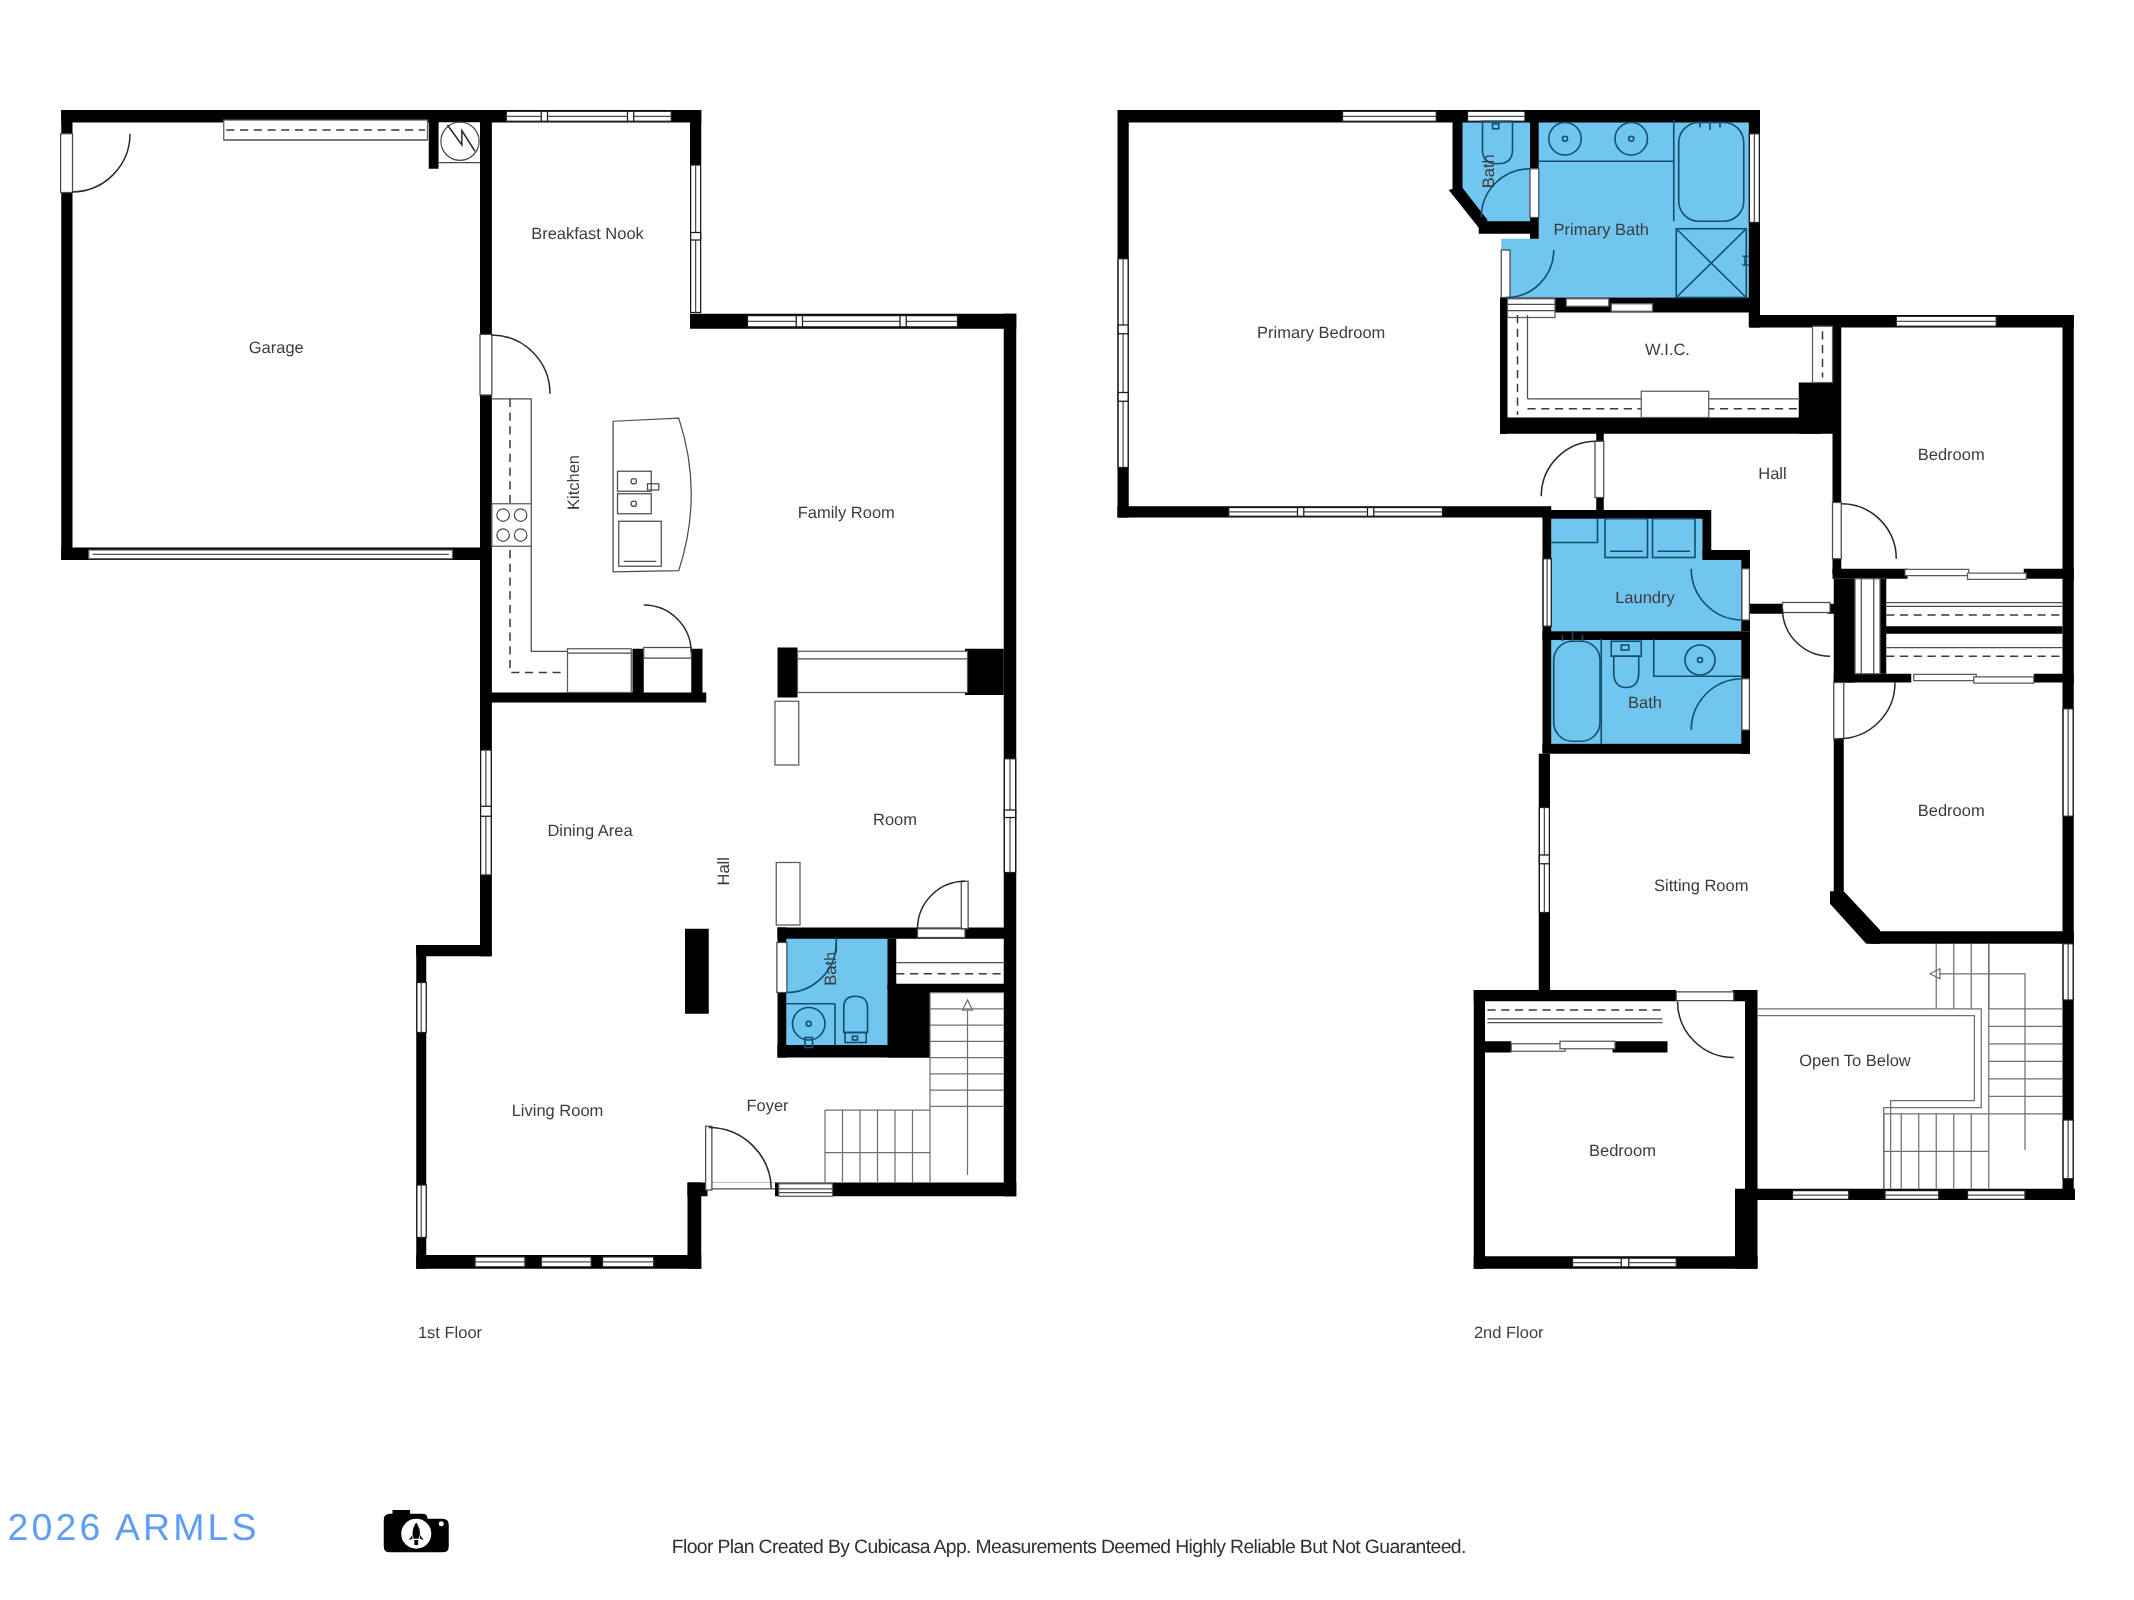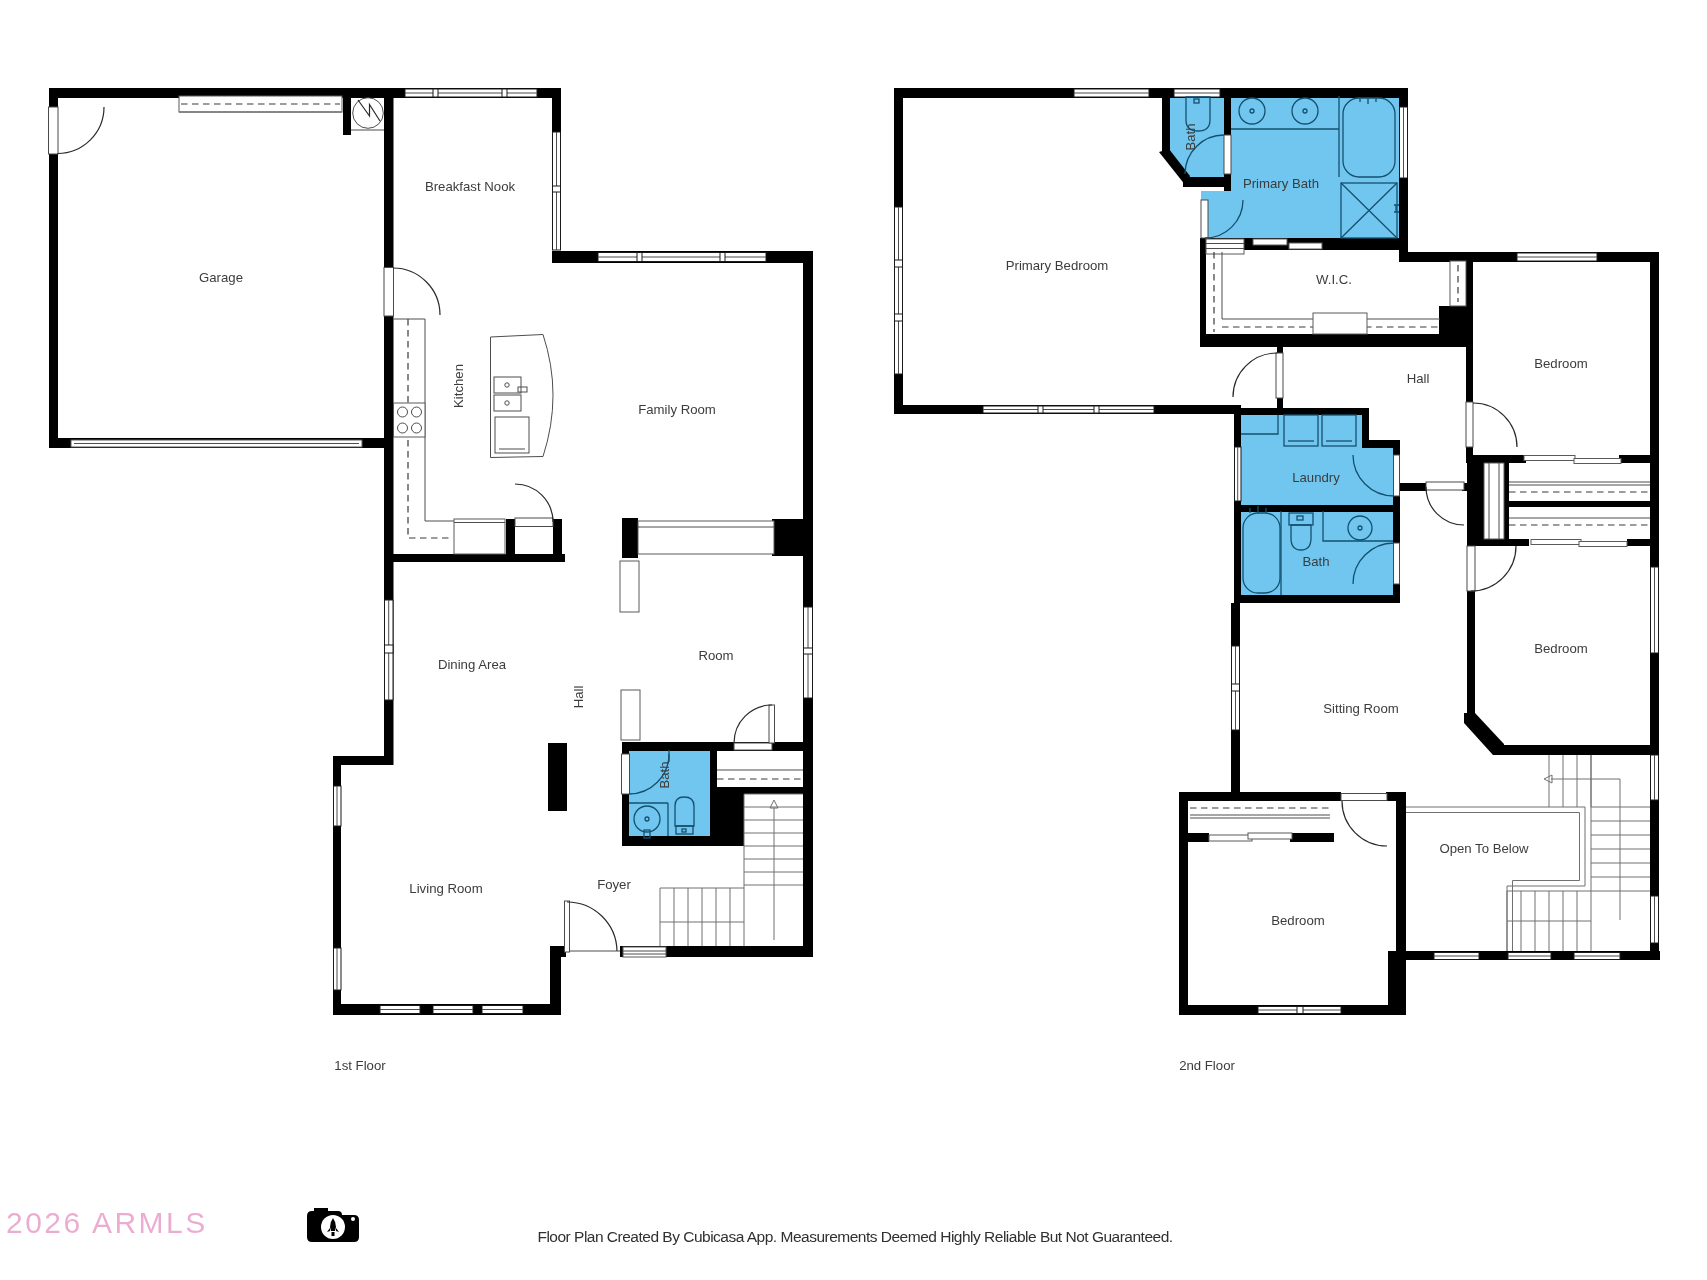--- a/index.html
+++ b/index.html
@@ -448,14 +448,14 @@
 </svg>
 <div style="position:absolute;left:0;top:1195px;width:430px;height:60px;">
 <svg style="position:absolute;left:306px;top:11px" width="54" height="36" viewBox="0 0 54 36">
 <path d="M 8,5 L 8,2 L 22,2 L 22,5 L 32,5 Q 36,5 36,9 L 48,9 Q 53,9 53,14 L 53,31 Q 53,36 48,36 L 6,36 Q 1,36 1,31 L 1,10 Q 1,5 6,5 Z" fill="#000"></path>
 <circle cx="27" cy="21" r="12" fill="#fff"></circle>
 <path d="M 27,12 Q 30,16 30,21 L 29,25 L 25,25 L 24,21 Q 24,16 27,12 Z" fill="#000"></path>
 <path d="M 24,22 L 21,26 L 24,25 Z M 30,22 L 33,26 L 30,25 Z" fill="#000"></path>
 <rect x="25.5" y="26" width="3" height="4" fill="#000"></rect>
 <circle cx="47" cy="13" r="2" fill="#fff"></circle>
 </svg>
-<div style="position:absolute;left:6px;top:11px;font-family:'Liberation Sans',sans-serif;font-size:30px;letter-spacing:2.5px;color:#14532d;mix-blend-mode:difference;">2026 ARMLS</div>
+<div style="position:absolute;left:6px;top:11px;font-family:'Liberation Sans',sans-serif;font-size:30px;letter-spacing:2.5px;color:#a16207;mix-blend-mode:difference;">2026 ARMLS</div>
 </div>
 
 </body></html>

